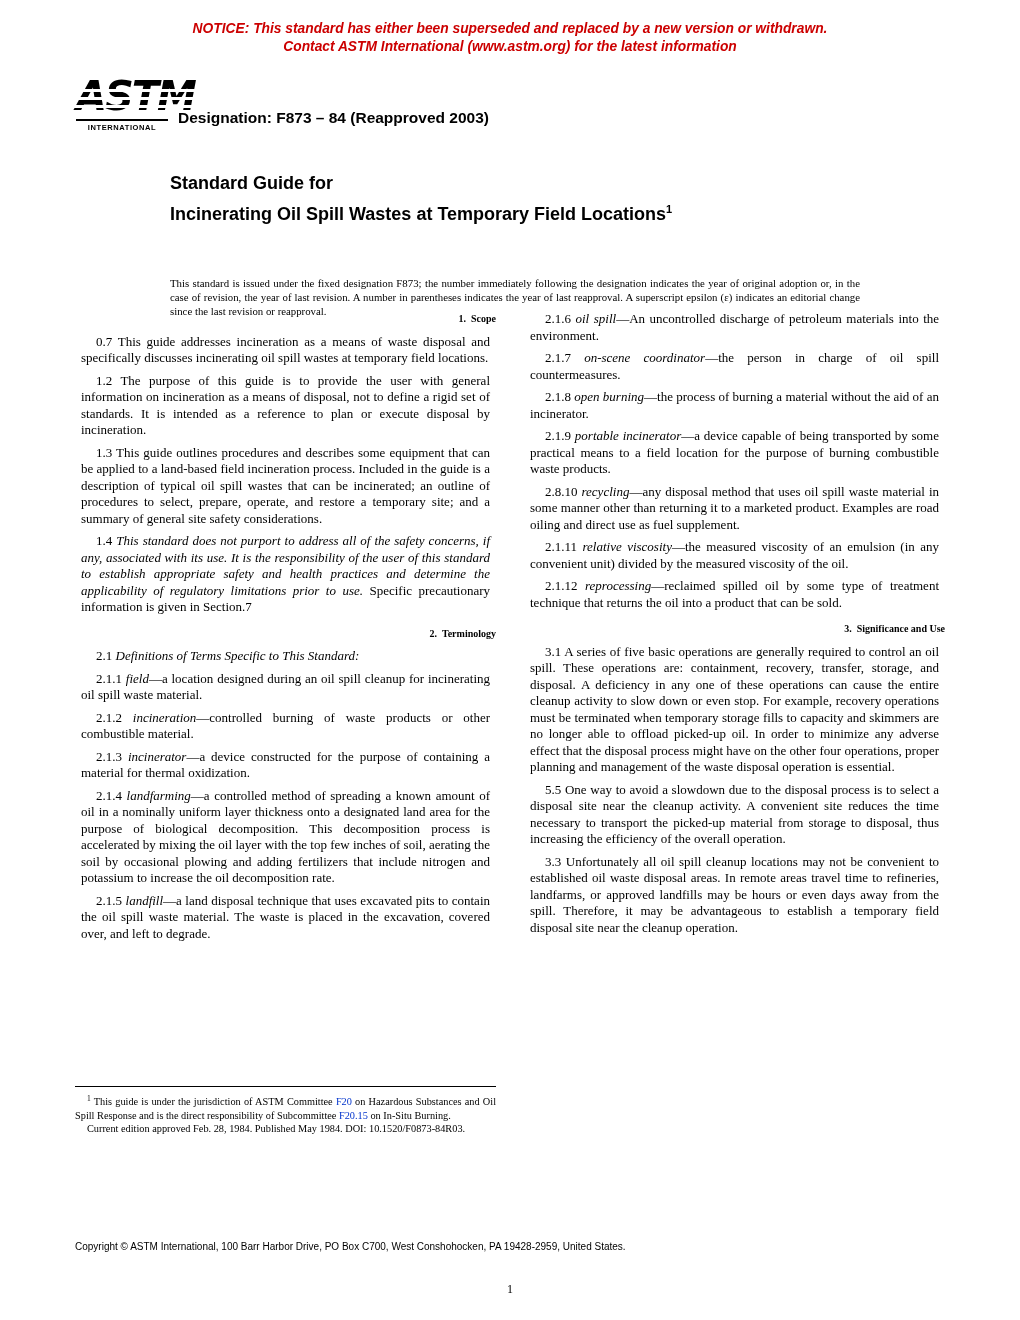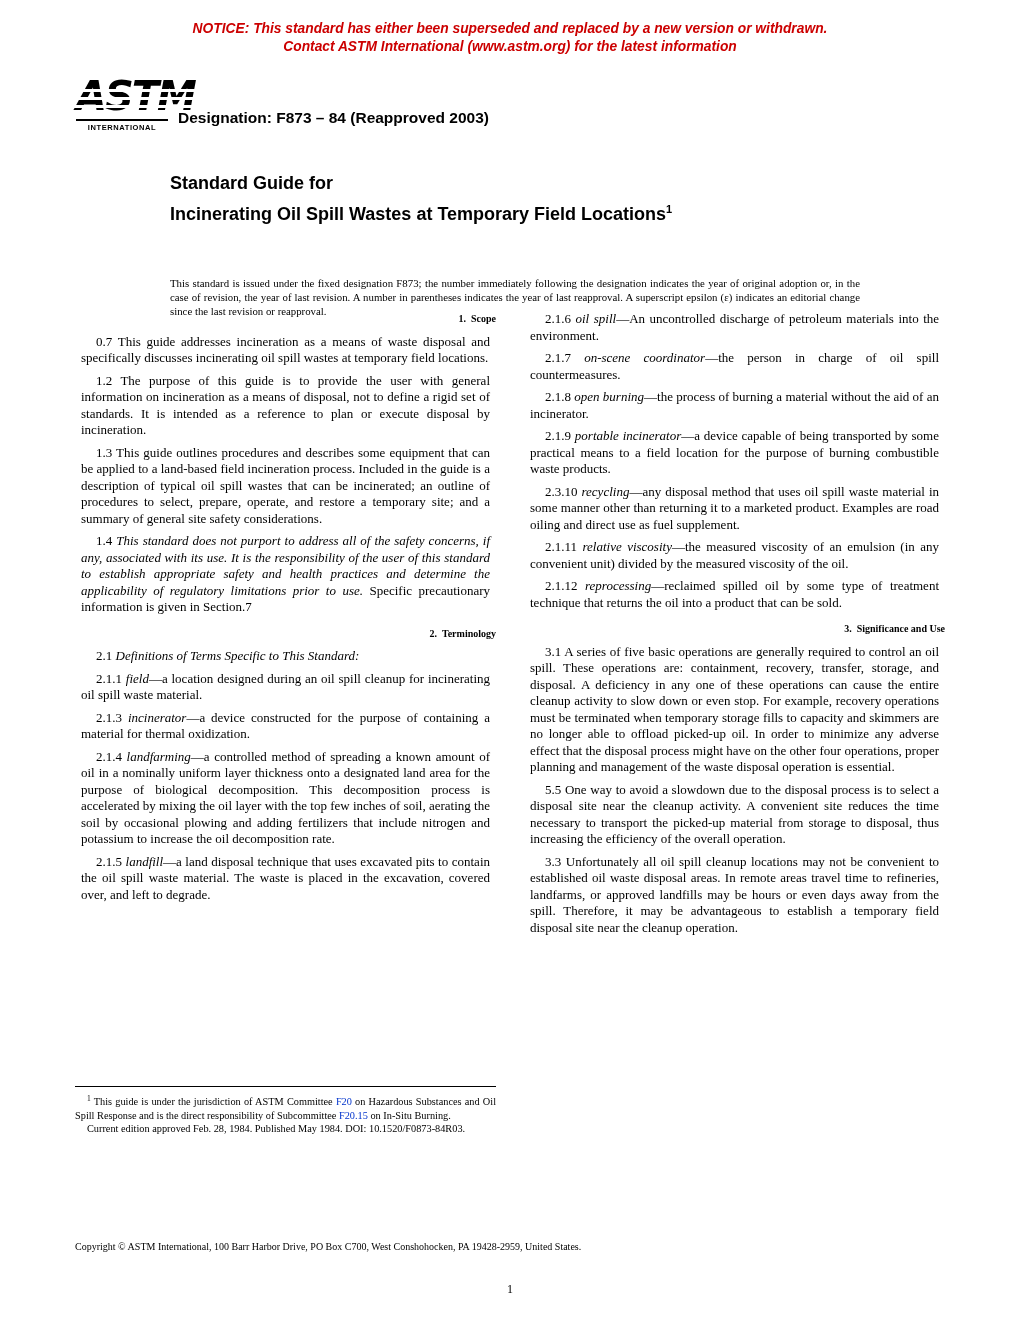--- a/index.html
+++ b/index.html
@@ -76,21 +76,21 @@
   .footnote-block p {
     margin:0; font-size:10.3px; line-height:13.2px;
     text-align:justify; text-indent:12px;
   }
   .footnote-block sup { font-size:7.5px; }
   .link { color:#0033cc; text-decoration:none; cursor:pointer; }
 
   
   .copyright {
     position:absolute; left:75px; top:1241px;
-    font-family:Liberation Serif, serif; font-size:10px;
+    font-family:Liberation Sans, sans-serif; font-size:10px;
   }
   .page-num {
     position:absolute; top:1282px; left:0; width:100%;
     text-align:center; font-size:12px;
   }
 </style>
 </head>
 <body>
 
 <div class="page">
@@ -121,31 +121,32 @@
     <h2 class="first">1.&nbsp;&nbsp;Scope</h2>
     <p>0.7 This guide addresses incineration as a means of waste disposal and specifically discusses incinerating oil spill wastes at temporary field locations.</p>
     <p>1.2 The purpose of this guide is to provide the user with general information on incineration as a means of disposal, not to define a rigid set of standards. It is intended as a reference to plan or execute disposal by incineration.</p>
     <p>1.3 This guide outlines procedures and describes some equipment that can be applied to a land-based field incineration process. Included in the guide is a description of typical oil spill wastes that can be incinerated; an outline of procedures to select, prepare, operate, and restore a temporary site; and a summary of general site safety considerations.</p>
     <p><span>1.4</span> <i>This standard does not purport to address all of the safety concerns, if any, associated with its use. It is the responsibility of the user of this standard to establish appropriate safety and health practices and determine the applicability of regulatory limitations prior to use.</i> <span>Specific precautionary information is given in Section.7</span></p>
 
     <h2>2.&nbsp;&nbsp;Terminology</h2>
     <p><span>2.1</span> <i>Definitions of Terms Specific to This Standard:</i></p>
 
     <p><span>2.1.1</span> <i>field</i><span>—a location designed during an oil spill cleanup for incinerating oil spill waste material.</span></p>
+    <p><span>2.1.2</span> <i>incineration</i><span>—controlled burning of waste products or other combustible material.</span></p>
     <p><span>2.1.3</span> <i>incinerator</i><span>—a device constructed for the purpose of containing a material for thermal oxidization.</span></p>
     <p><span>2.1.4</span> <i>landfarming</i><span>—a controlled method of spreading a known amount of oil in a nominally uniform layer thickness onto a designated land area for the purpose of biological decomposition. This decomposition process is accelerated by mixing the oil layer with the top few inches of soil, aerating the soil by occasional plowing and adding fertilizers that include nitrogen and potassium to increase the oil decomposition rate.</span></p>
     <p><span>2.1.5</span> <i>landfill</i><span>—a land disposal technique that uses excavated pits to contain the oil spill waste material. The waste is placed in the excavation, covered over, and left to degrade.</span></p>
   </div>
 
   <div class="col col-right">
     <p class="first" style="margin-top:0"><span>2.1.6</span> <i>oil spill</i><span>—An uncontrolled discharge of petroleum materials into the environment.</span></p>
     <p><span>2.1.7</span> <i>on-scene coordinator</i><span>—the person in charge of oil spill countermeasures.</span></p>
     <p><span>2.1.8</span> <i>open burning</i><span>—the process of burning a material without the aid of an incinerator.</span></p>
     <p><span>2.1.9</span> <i>portable incinerator</i><span>—a device capable of being transported by some practical means to a field location for the purpose of burning combustible waste products.</span></p>
-    <p><span>2.3.10</span> <i>recycling</i><span>—any disposal method that uses oil spill waste material in some manner other than returning it to a marketed product. Examples are road oiling and direct use as fuel supplement.</span></p>
+    <p><span>2.8.10</span> <i>recycling</i><span>—any disposal method that uses oil spill waste material in some manner other than returning it to a marketed product. Examples are road oiling and direct use as fuel supplement.</span></p>
     <p><span>2.1.11</span> <i>relative viscosity</i><span>—the measured viscosity of an emulsion (in any convenient unit) divided by the measured viscosity of the oil.</span></p>
     <p><span>2.1.12</span> <i>reprocessing</i><span>—reclaimed spilled oil by some type of treatment technique that returns the oil into a product that can be sold.</span></p>
 
     <h2>3.&nbsp;&nbsp;Significance and Use</h2>
     <p>3.1 A series of five basic operations are generally required to control an oil spill. These operations are: containment, recovery, transfer, storage, and disposal. A deficiency in any one of these operations can cause the entire cleanup activity to slow down or even stop. For example, recovery operations must be terminated when temporary storage fills to capacity and skimmers are no longer able to offload picked-up oil. In order to minimize any adverse effect that the disposal process might have on the other four operations, proper planning and management of the waste disposal operation is essential.</p>
     <p>5.5 One way to avoid a slowdown due to the disposal process is to select a disposal site near the cleanup activity. A convenient site reduces the time necessary to transport the picked-up material from storage to disposal, thus increasing the efficiency of the overall operation.</p>
     <p>3.3 Unfortunately all oil spill cleanup locations may not be convenient to established oil waste disposal areas. In remote areas travel time to refineries, landfarms, or approved landfills may be hours or even days away from the spill. Therefore, it may be advantageous to establish a temporary field disposal site near the cleanup operation.</p>
   </div>
 
   <div class="footnote-block">

